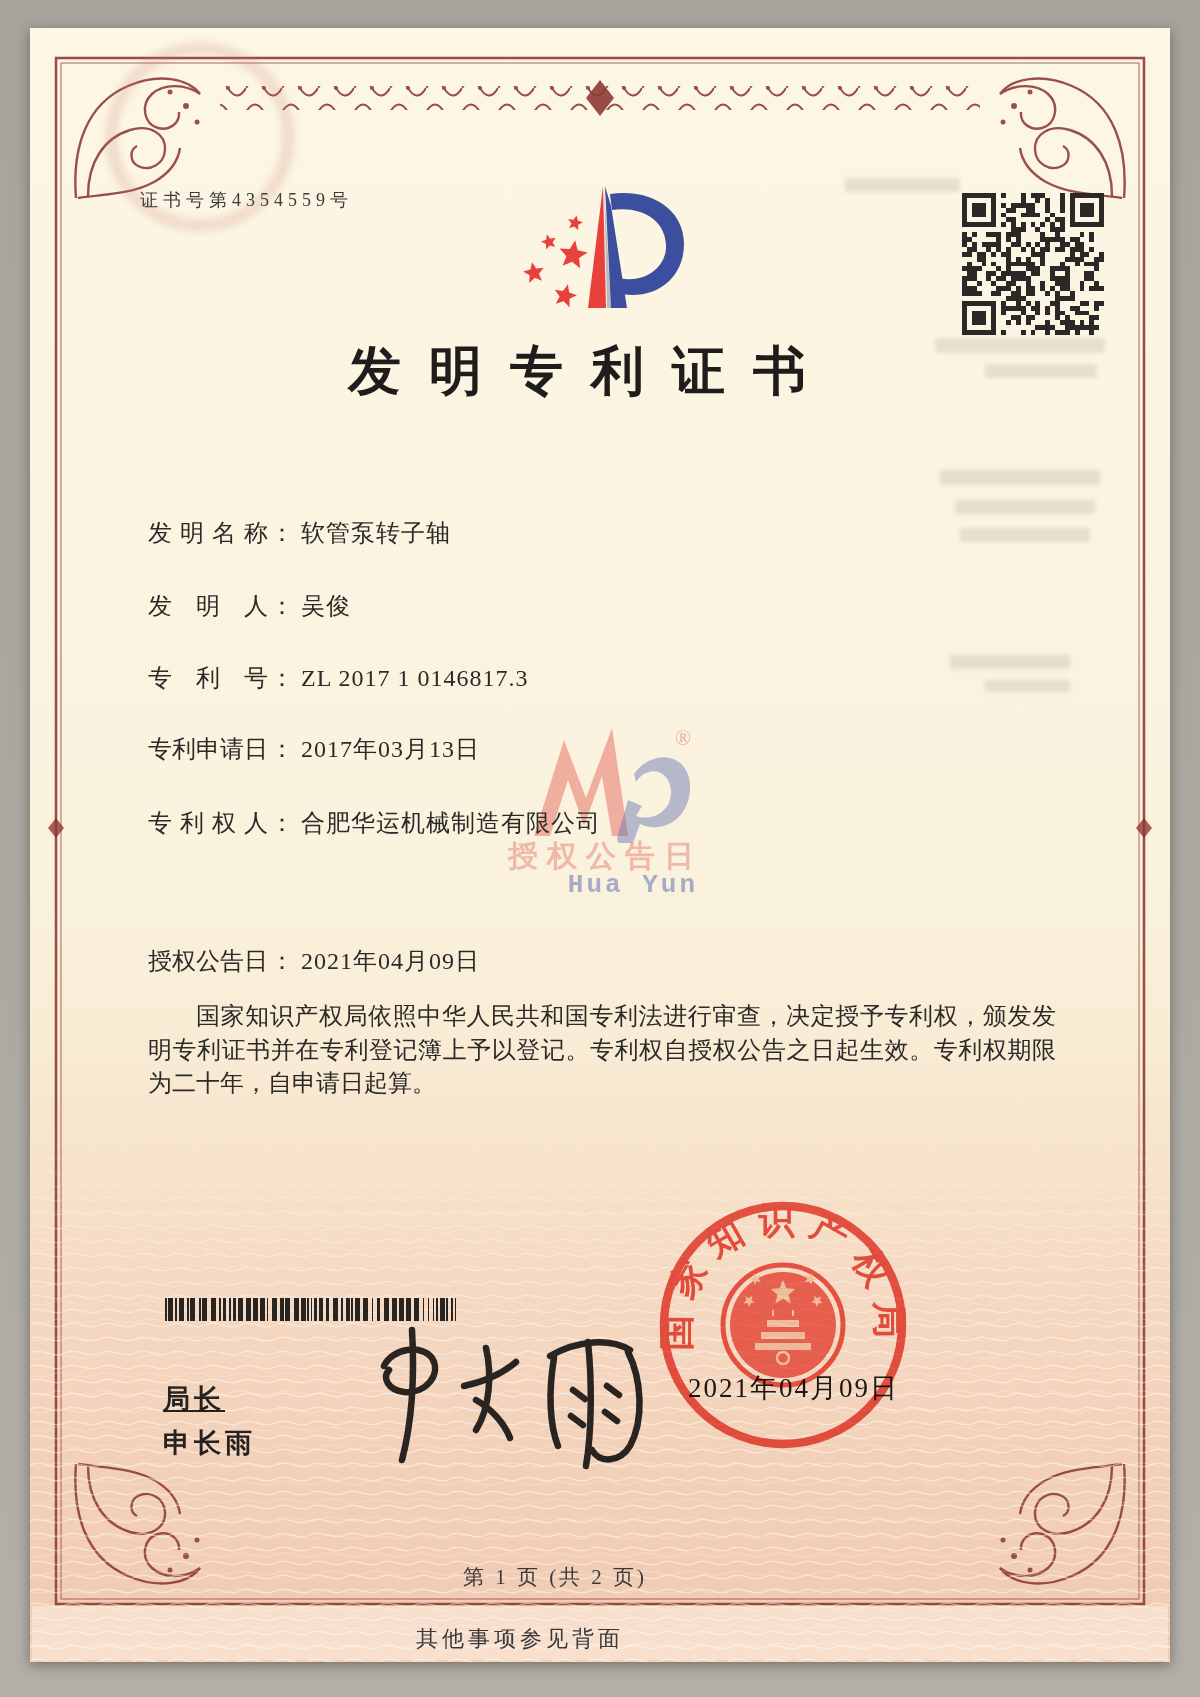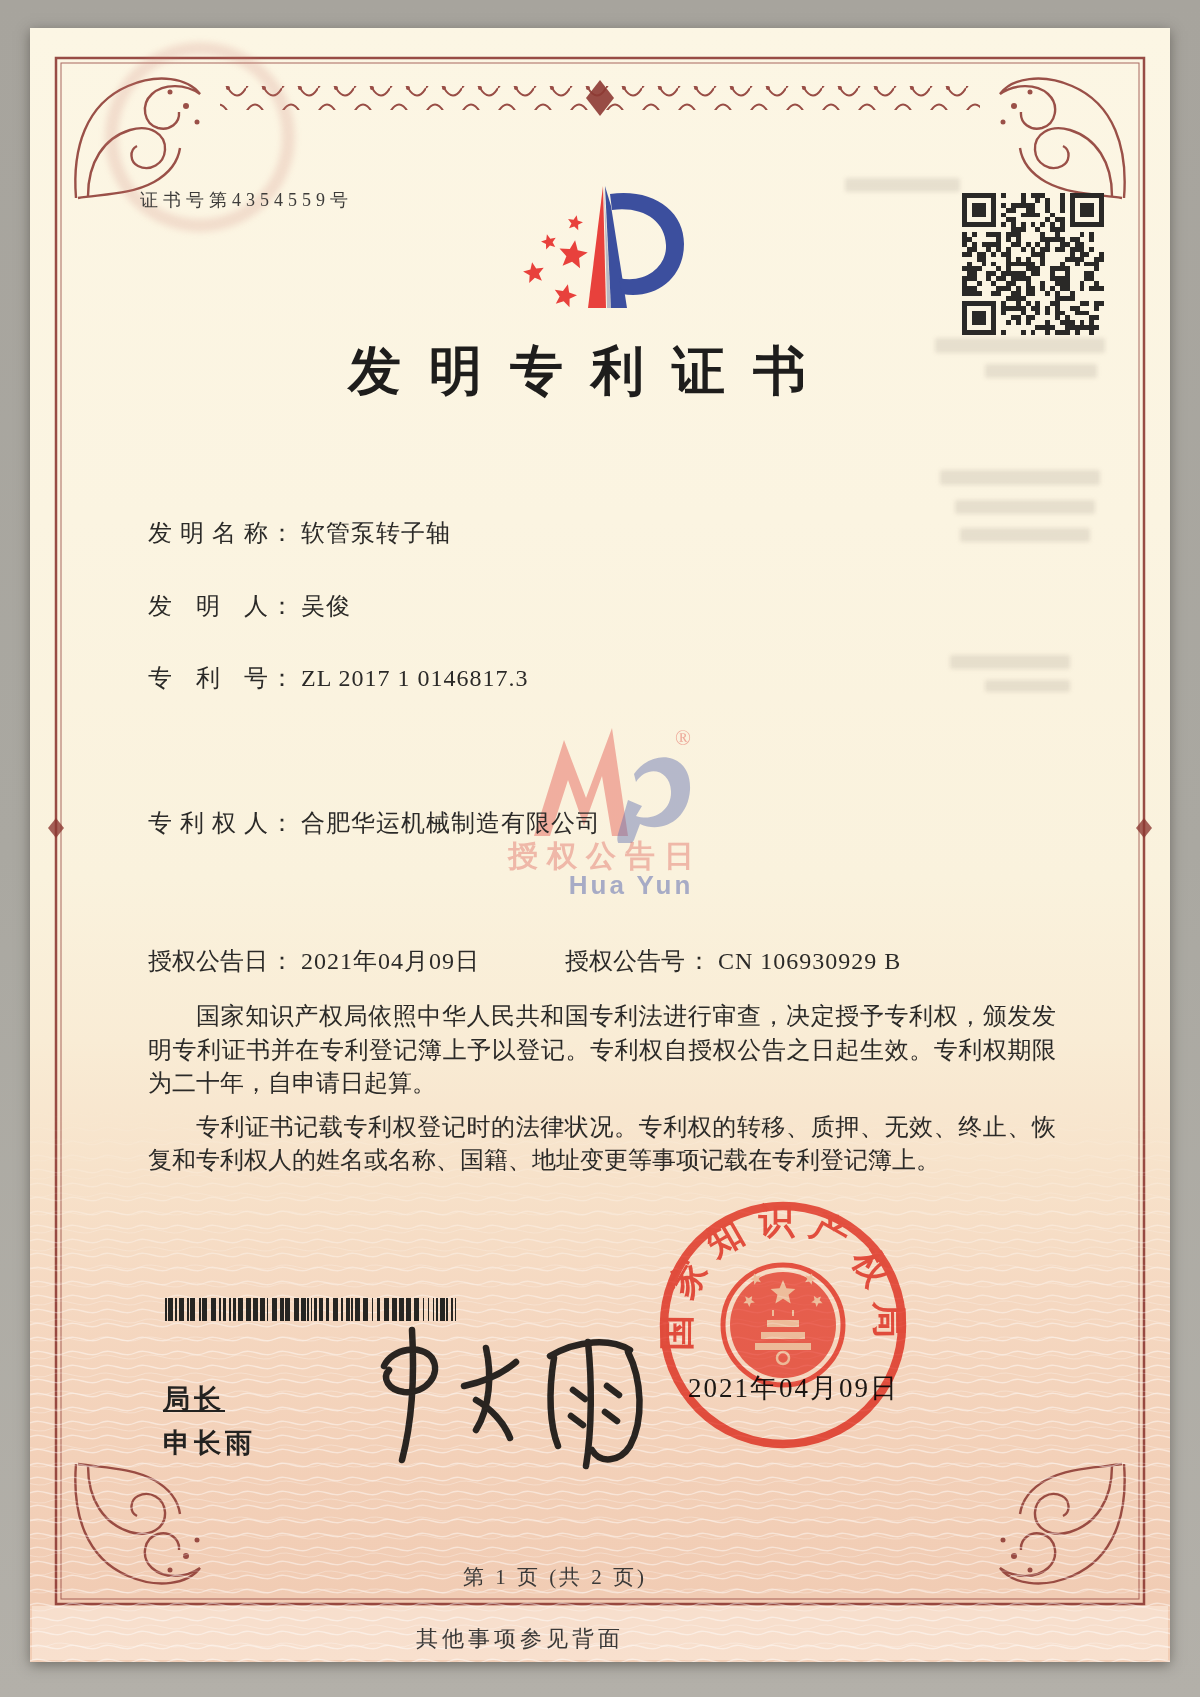--- a/index.html
+++ b/index.html
@@ -49,23 +49,23 @@
   .seal-date{position:absolute;left:658px;top:1342px;font-size:27px;letter-spacing:2px;color:#1c1b1a;
         mix-blend-mode:multiply;}
   .page-info{position:absolute;left:70px;top:1535px;width:910px;text-align:center;
         font-size:21px;letter-spacing:3px;color:#3a3938;}
   .back-note{position:absolute;left:70px;top:1596px;width:840px;text-align:center;
         font-size:22px;letter-spacing:4px;color:#3a3938;}
   
   .wm{position:absolute;left:468px;top:690px;width:230px;height:200px;pointer-events:none;}
   .wm-cn{position:absolute;left:10px;top:118px;font-size:30px;font-weight:700;letter-spacing:9px;
         color:rgba(227,126,115,.50);}
-  .wm-en{position:absolute;left:0;top:152px;width:200px;text-align:center;font-size:26px;font-weight:700;
+  .wm-en{position:absolute;left:0;top:152px;width:200px;text-align:right;font-size:26px;font-weight:700;
         letter-spacing:3px;color:rgba(98,113,178,.55);
-        font-family:Liberation Sans, sans-serif;margin-left:33px;}
+        font-family:Liberation Mono, monospace;}
   .wm-reg{position:absolute;left:177px;top:8px;font-size:21px;color:rgba(227,110,98,.55);}
 </style>
 </head>
 <body>
 
 <div id="page">
   <div class="paper">
 
     <svg class="frame" width="1140" height="1634" viewBox="0 0 1140 1634" style="position:absolute;left:0;top:0;">
       <defs>
@@ -152,33 +152,32 @@
 
     <div class="frow" style="top:489px">
       <span class="flabel">发明名称</span><span class="fcolon">：</span><span class="fvalue">软管泵转子轴</span>
     </div>
     <div class="frow" style="top:562px">
       <span class="flabel">发明人</span><span class="fcolon">：</span><span class="fvalue">吴俊</span>
     </div>
     <div class="frow" style="top:634px">
       <span class="flabel">专利号</span><span class="fcolon">：</span><span class="fvalue">ZL 2017 1 0146817.3</span>
     </div>
+    <div class="frow" style="top:705px">
+      <span class="flabel">专利申请日</span><span class="fcolon">：</span><span class="fvalue">2017年03月13日</span>
+    </div>
     <div class="frow" style="top:779px">
       <span class="flabel">专利权人</span><span class="fcolon">：</span><span class="fvalue">合肥华运机械制造有限公司</span>
     </div>
     <div class="frow" style="top:917px">
       <span>授权公告日</span><span class="fcolon">：</span><span class="fvalue">2021年04月09日</span>
-      <span class="grant2">
-        <span>授权公告号</span><span class="fcolon">：</span><span class="fvalue">CN 106930929 B</span>
-      </span>
     </div>
 
     <div class="paras">
       <p>国家知识产权局依照中华人民共和国专利法进行审查，决定授予专利权，颁发发明专利证书并在专利登记簿上予以登记。专利权自授权公告之日起生效。专利权期限为二十年，自申请日起算。</p>
-      <p>专利证书记载专利权登记时的法律状况。专利权的转移、质押、无效、终止、恢复和专利权人的姓名或名称、国籍、地址变更等事项记载在专利登记簿上。</p>
     </div>
 
     <div class="barcode" id="barcode">
         <i style="width: 1.7px; margin-right: 1.7px;"></i>
         <i style="width: 5.1px; margin-right: 1.7px;"></i>
         <i style="width: 1.7px; margin-right: 1.7px;"></i>
         <i style="width: 5.1px; margin-right: 3.4px;"></i>
         <i style="width: 1.7px; margin-right: 1.7px;"></i>
         <i style="width: 5.1px; margin-right: 3.4px;"></i>
         <i style="width: 1.7px; margin-right: 1.7px;"></i>

